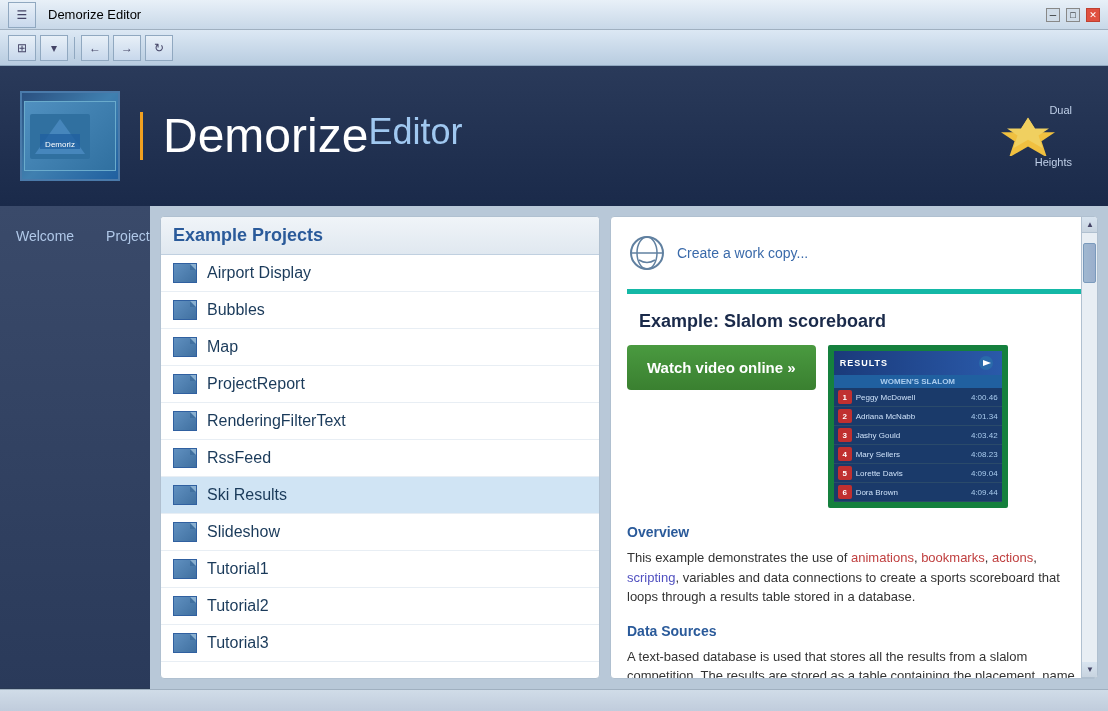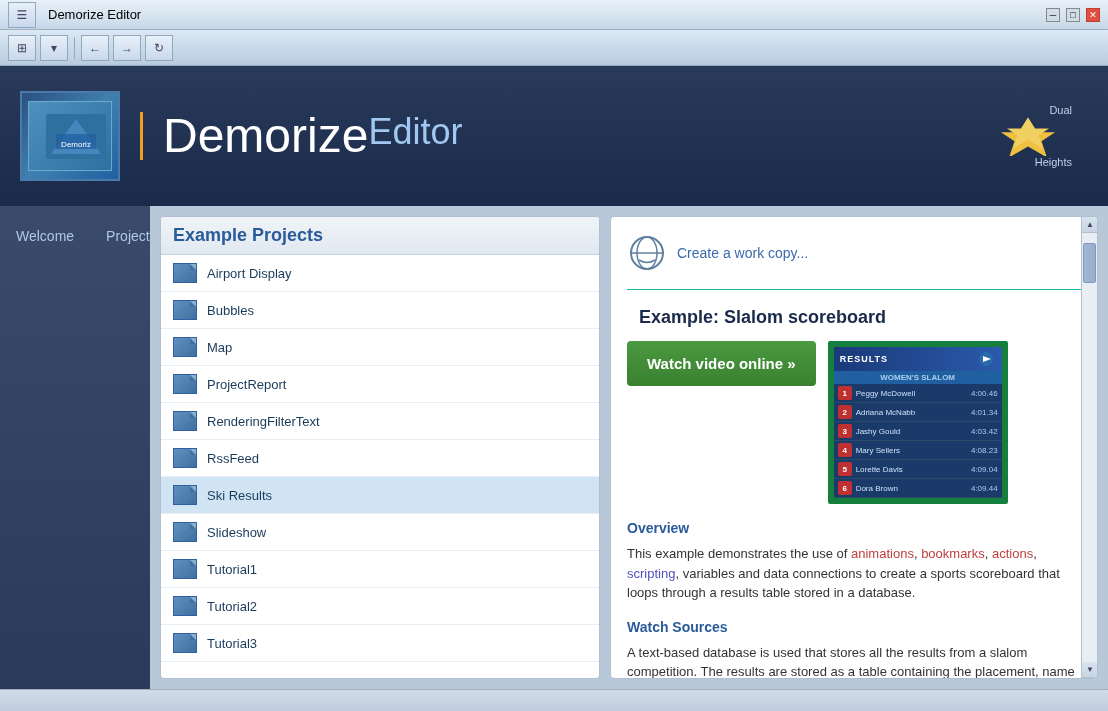--- a/index.html
+++ b/index.html
@@ -82,26 +82,26 @@
       border: 2px solid #4a7aaa;
       display: flex;
       align-items: center;
       justify-content: center;
       font-size: 10px;
       color: #acd;
       position: relative;
       overflow: hidden;
     }
     .logo-inner {
-      width: 84px;
+      width: 92px;
       height: 70px;
       background: linear-gradient(135deg, #5090c0, #3070a0);
       display: flex;
       align-items: center;
-      justify-content: flex-end;
+      justify-content: flex-start;
       color: white;
       font-size: 9px;
       border: 1px solid #6aabcc;
     }
     .app-title-area {
       display: flex;
       flex-direction: row;
       padding-left: 20px;
       border-left: 3px solid #f0a020;
     }
@@ -212,21 +212,21 @@
     .project-icon::after {
       content: '';
       position: absolute;
       top: 0;
       right: 0;
       width: 0;
       height: 0;
       border-left: 6px solid #4070a0;
       border-top: 6px solid #8ab0d0;
     }
-    .project-name { color: #1a3a5a; font-size: 13px; }
+    .project-name { color: #1a3a5a; font-size: 16px; }
 
     
     .detail-panel {
       flex: 1;
       background: white;
       border: 1px solid #b0c0d0;
       border-radius: 4px;
       display: flex;
       flex-direction: column;
       overflow: hidden;
@@ -237,21 +237,21 @@
       overflow-y: auto;
       padding: 16px;
     }
 
     
     .work-copy-section {
       display: flex;
       align-items: center;
       gap: 10px;
       padding-bottom: 16px;
-      border-bottom: 1px solid #14b8a6;
+      border-bottom: 5px solid #14b8a6;
       margin-bottom: 16px;
     }
     .work-copy-icon {
       width: 40px;
       height: 40px;
       display: flex;
       align-items: center;
       justify-content: center;
       font-size: 24px;
       color: #6080a0;
@@ -600,21 +600,21 @@
         <span class="ski-time">4:09.44</span>
       </div>
     </div>
         </div>
 
         <div class="section-header">Overview</div>
         <div class="description-text">
           This example demonstrates the use of <span class="highlight">animations</span>, <span class="highlight">bookmarks</span>, <span class="highlight">actions</span>, <span class="highlight2">scripting</span>, variables and data connections to create a sports scoreboard that loops through a results table stored in a database.
         </div>
 
-        <div class="section-header">Watch Sources</div>
+        <div class="section-header">Data Sources</div>
         <div class="description-text">A text-based database is used that stores all the results from a slalom competition. The results are stored as a table containing the placement, name and time that are to be displayed on the scoreboard.</div>
 
       </div>
 
       <div class="scroll-arrows">
         <div class="scroll-arrow">▲</div>
         <div class="scroll-track">
           <div class="scroll-thumb"></div>
         </div>
         <div class="scroll-arrow">▼</div>

